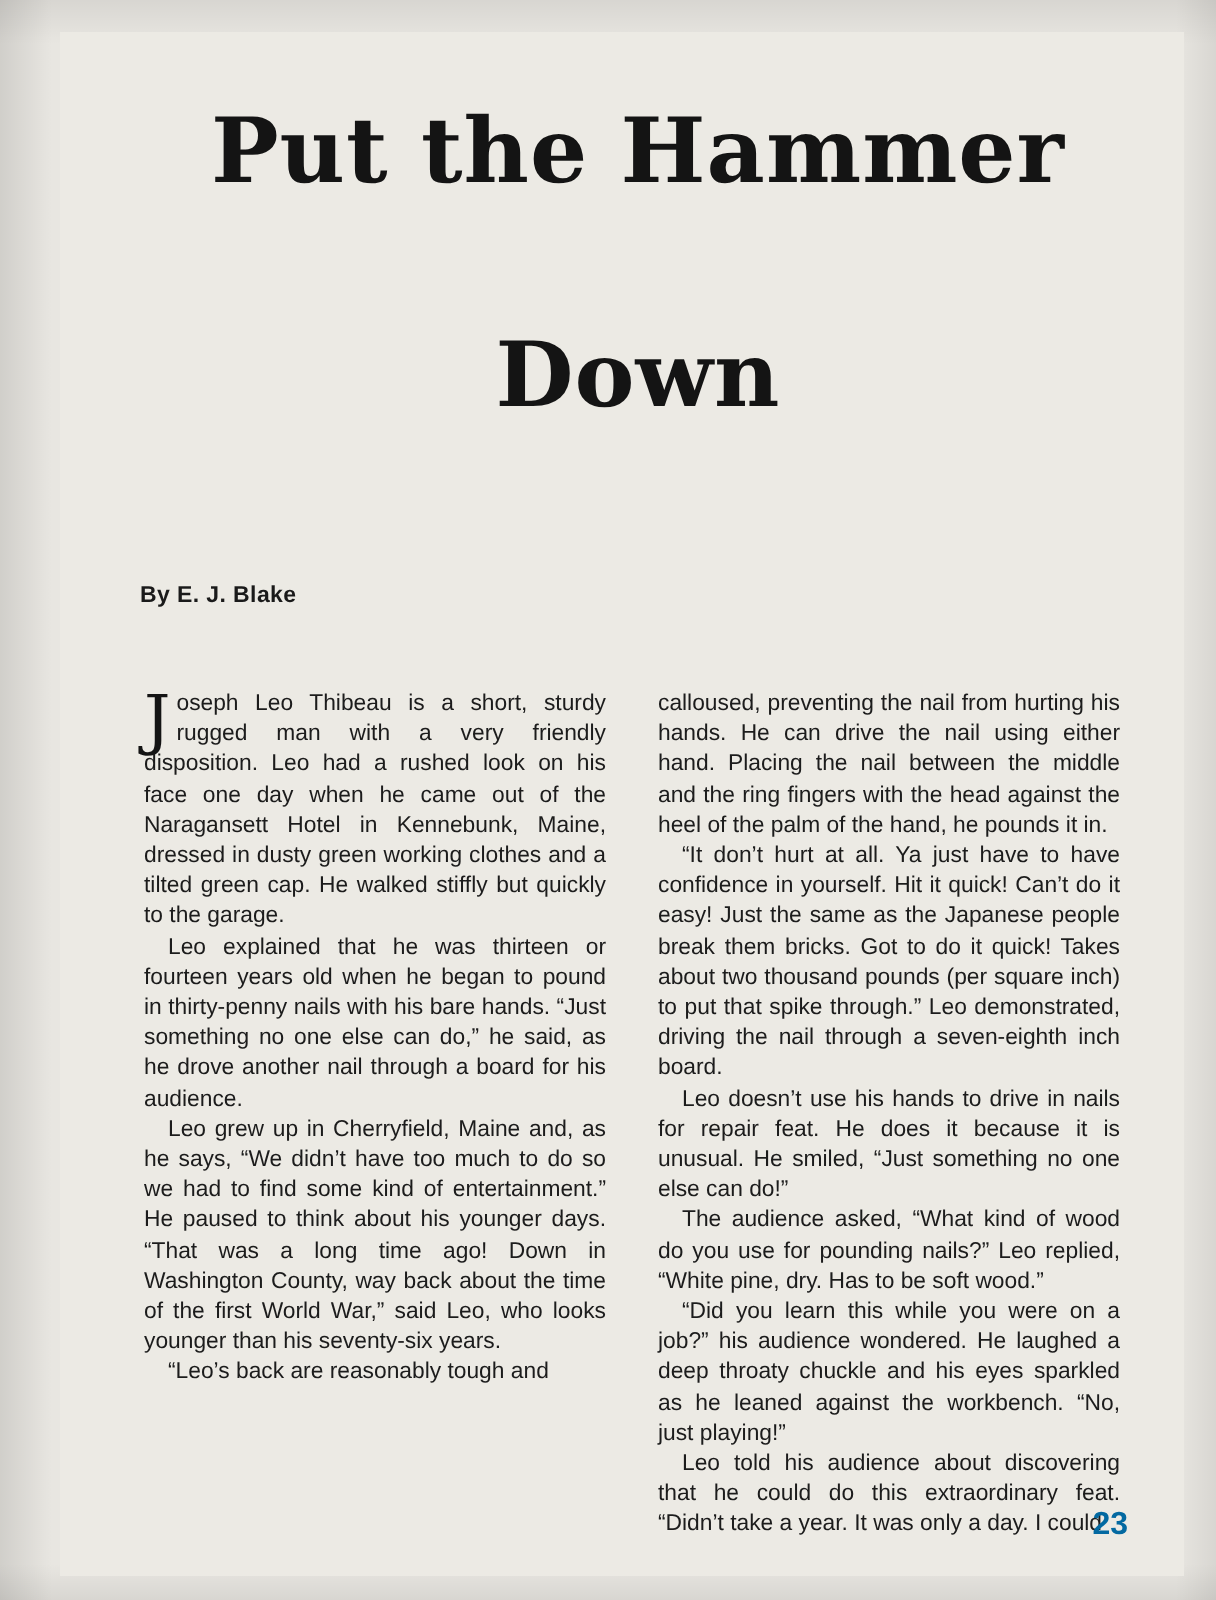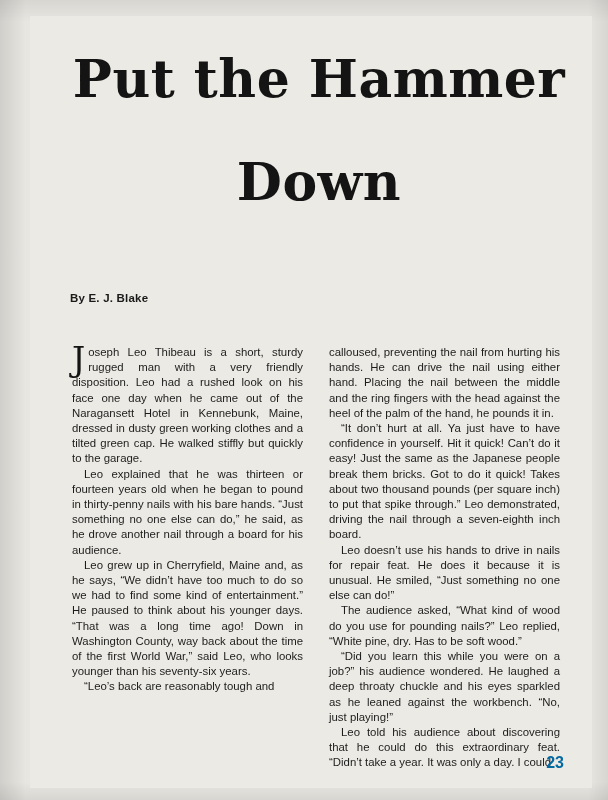--- a/index.html
+++ b/index.html
@@ -40,27 +40,27 @@
   .title-block {
     position: absolute;
     left: 70px;
     right: 40px;
     top: 52px;
     text-align: center;
   }
   .title-line {
     font-family: "DejaVu Serif", serif;
     font-weight: 700;
-    font-size: 52px;
+    font-size: 45px;
     line-height: 1.05;
     letter-spacing: 0.5px;
     color: #141414;
   }
   .title-line.second {
-    margin-top: 48px;
+    margin-top: 65px;
   }
   .byline {
     position: absolute;
     left: 70px;
     right: 40px;
     top: 292px;
     text-align: left;
     font-size: 11.5px;
     font-weight: 700;
     color: #1a1a1a;

